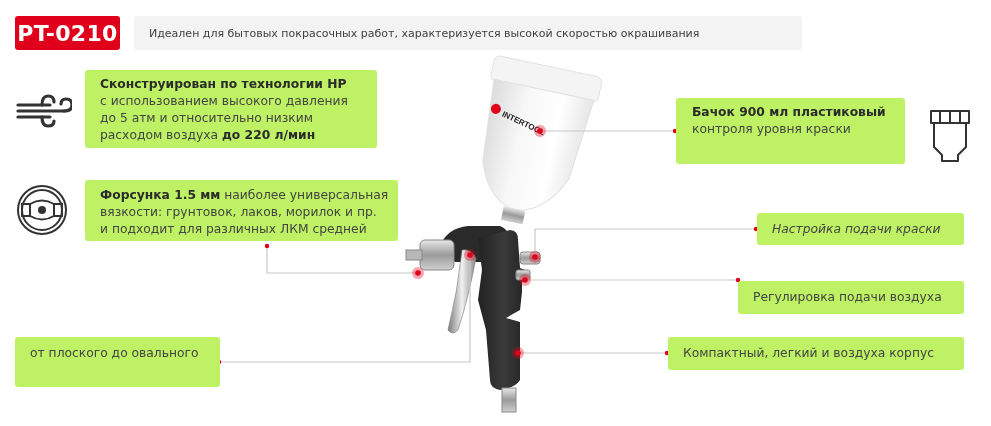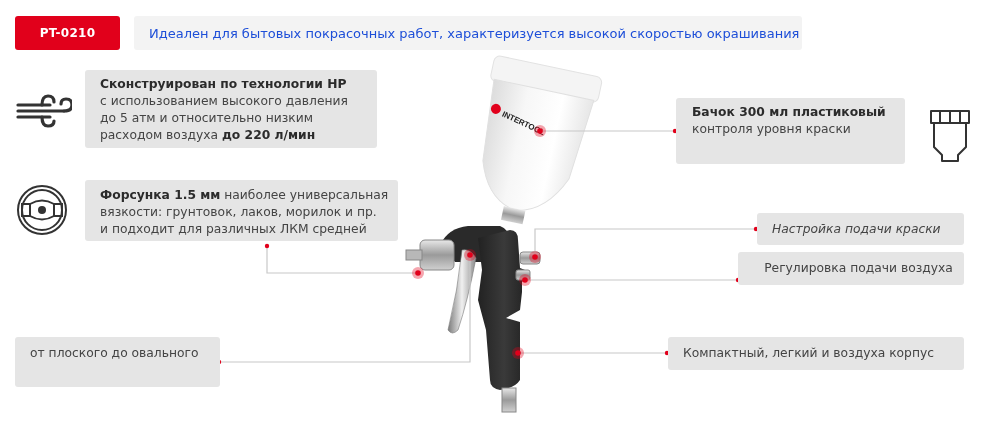--- a/index.html
+++ b/index.html
@@ -2,44 +2,44 @@
 <html><head>
   <meta charset="utf-8">
   <style>
     * { box-sizing: border-box; margin: 0; padding: 0; }
     html, body { width: 991px; height: 426px; background: #ffffff; overflow: hidden; }
     body { position: relative; font-family: "DejaVu Sans", "Liberation Sans", sans-serif; color: #3a3a3a; }
 
     .badge {
       position: absolute; left: 15px; top: 16px; width: 105px; height: 34px;
       background: #e1001b; color: #fff; border-radius: 3px;
-      font-weight: bold; font-size: 12px; letter-spacing: 0.3px;
+      font-weight: bold; font-size: 22px; letter-spacing: 0.3px;
       display: flex; align-items: center; justify-content: center;
     }
     .headline {
       position: absolute; left: 134px; top: 16px; width: 668px; height: 34px;
       background: #f3f3f3; border-radius: 3px;
-      font-size: 13px; color: #1d4ed8; display: flex; align-items: center; padding-left: 15px;
+      font-size: 11px; color: #404040; display: flex; align-items: center; padding-left: 15px;
       white-space: nowrap;
       text-align: right;
     }
 
     .box {
-      position: absolute; background: #e5e5e5; border-radius: 3px;
+      position: absolute; background: #bef264; border-radius: 3px;
       font-size: 12.3px; line-height: 17px; color: #444;
     }
     .box b { color: #2b2b2b; font-weight: bold; }
     .box .t { display: block; white-space: nowrap; }
 
     .box-hp { left: 85px; top: 70px; width: 292px; height: 78px; padding: 6px 0 0 15px; }
     .box-nozzle { left: 85px; top: 180px; width: 313px; height: 61px; padding: 7px 0 0 15px; }
     .box-fan { left: 15px; top: 337px; width: 205px; height: 50px; padding: 8px 0 0 15px; }
     .box-tank { left: 676px; top: 98px; width: 229px; height: 66px; padding: 6px 0 0 16px; }
     .box-paint { left: 757px; top: 213px; width: 207px; height: 32px; display:flex; align-items:center; padding-left: 15px; white-space: nowrap; font-style: italic;}
-    .box-air { left: 738px; top: 252px; width: 226px; height: 33px; display:flex; align-items:center; padding-left: 15px; white-space: nowrap; justify-content: center;}
+    .box-air { left: 738px; top: 281px; width: 226px; height: 33px; display:flex; align-items:center; padding-left: 15px; white-space: nowrap;}
     .box-body { left: 668px; top: 337px; width: 296px; height: 33px; display:flex; align-items:center; padding-left: 15px; white-space: nowrap;}
 
     .icon { position: absolute; }
     .icon svg { display: block; }
     .icon-wind { left: 12px; top: 84px; width: 60px; height: 50px; }
     .icon-nozzle { left: 12px; top: 184px; width: 60px; height: 52px; }
     .icon-cup { left: 925px; top: 107px; width: 50px; height: 58px; }
 
     .lines { position: absolute; left: 0; top: 0; width: 991px; height: 426px; pointer-events: none; }
     .gun { position: absolute; left: 0; top: 0; width: 991px; height: 426px; }
@@ -192,21 +192,21 @@
   <span class="t"><b>Форсунка 1.5 мм</b><span> наиболее универсальная</span></span>
   <span class="t">вязкости: грунтовок, лаков, морилок и пр.</span>
   <span class="t">и подходит для различных ЛКМ средней</span>
 </div>
 
 <div class="box box-fan">
   <span class="t">от плоского до овального</span>
 </div>
 
 <div class="box box-tank">
-  <span class="t"><b>Бачок 300 мл пластиковый</b></span>
+  <span class="t"><b>Бачок 900 мл пластиковый</b></span>
   <span class="t">контроля уровня краски</span>
 </div>
 
 <div class="box box-paint">
   <span>Настройка подачи краски</span>
 </div>
 
 <div class="box box-air">
   <span>Регулировка подачи воздуха</span>
 </div>

